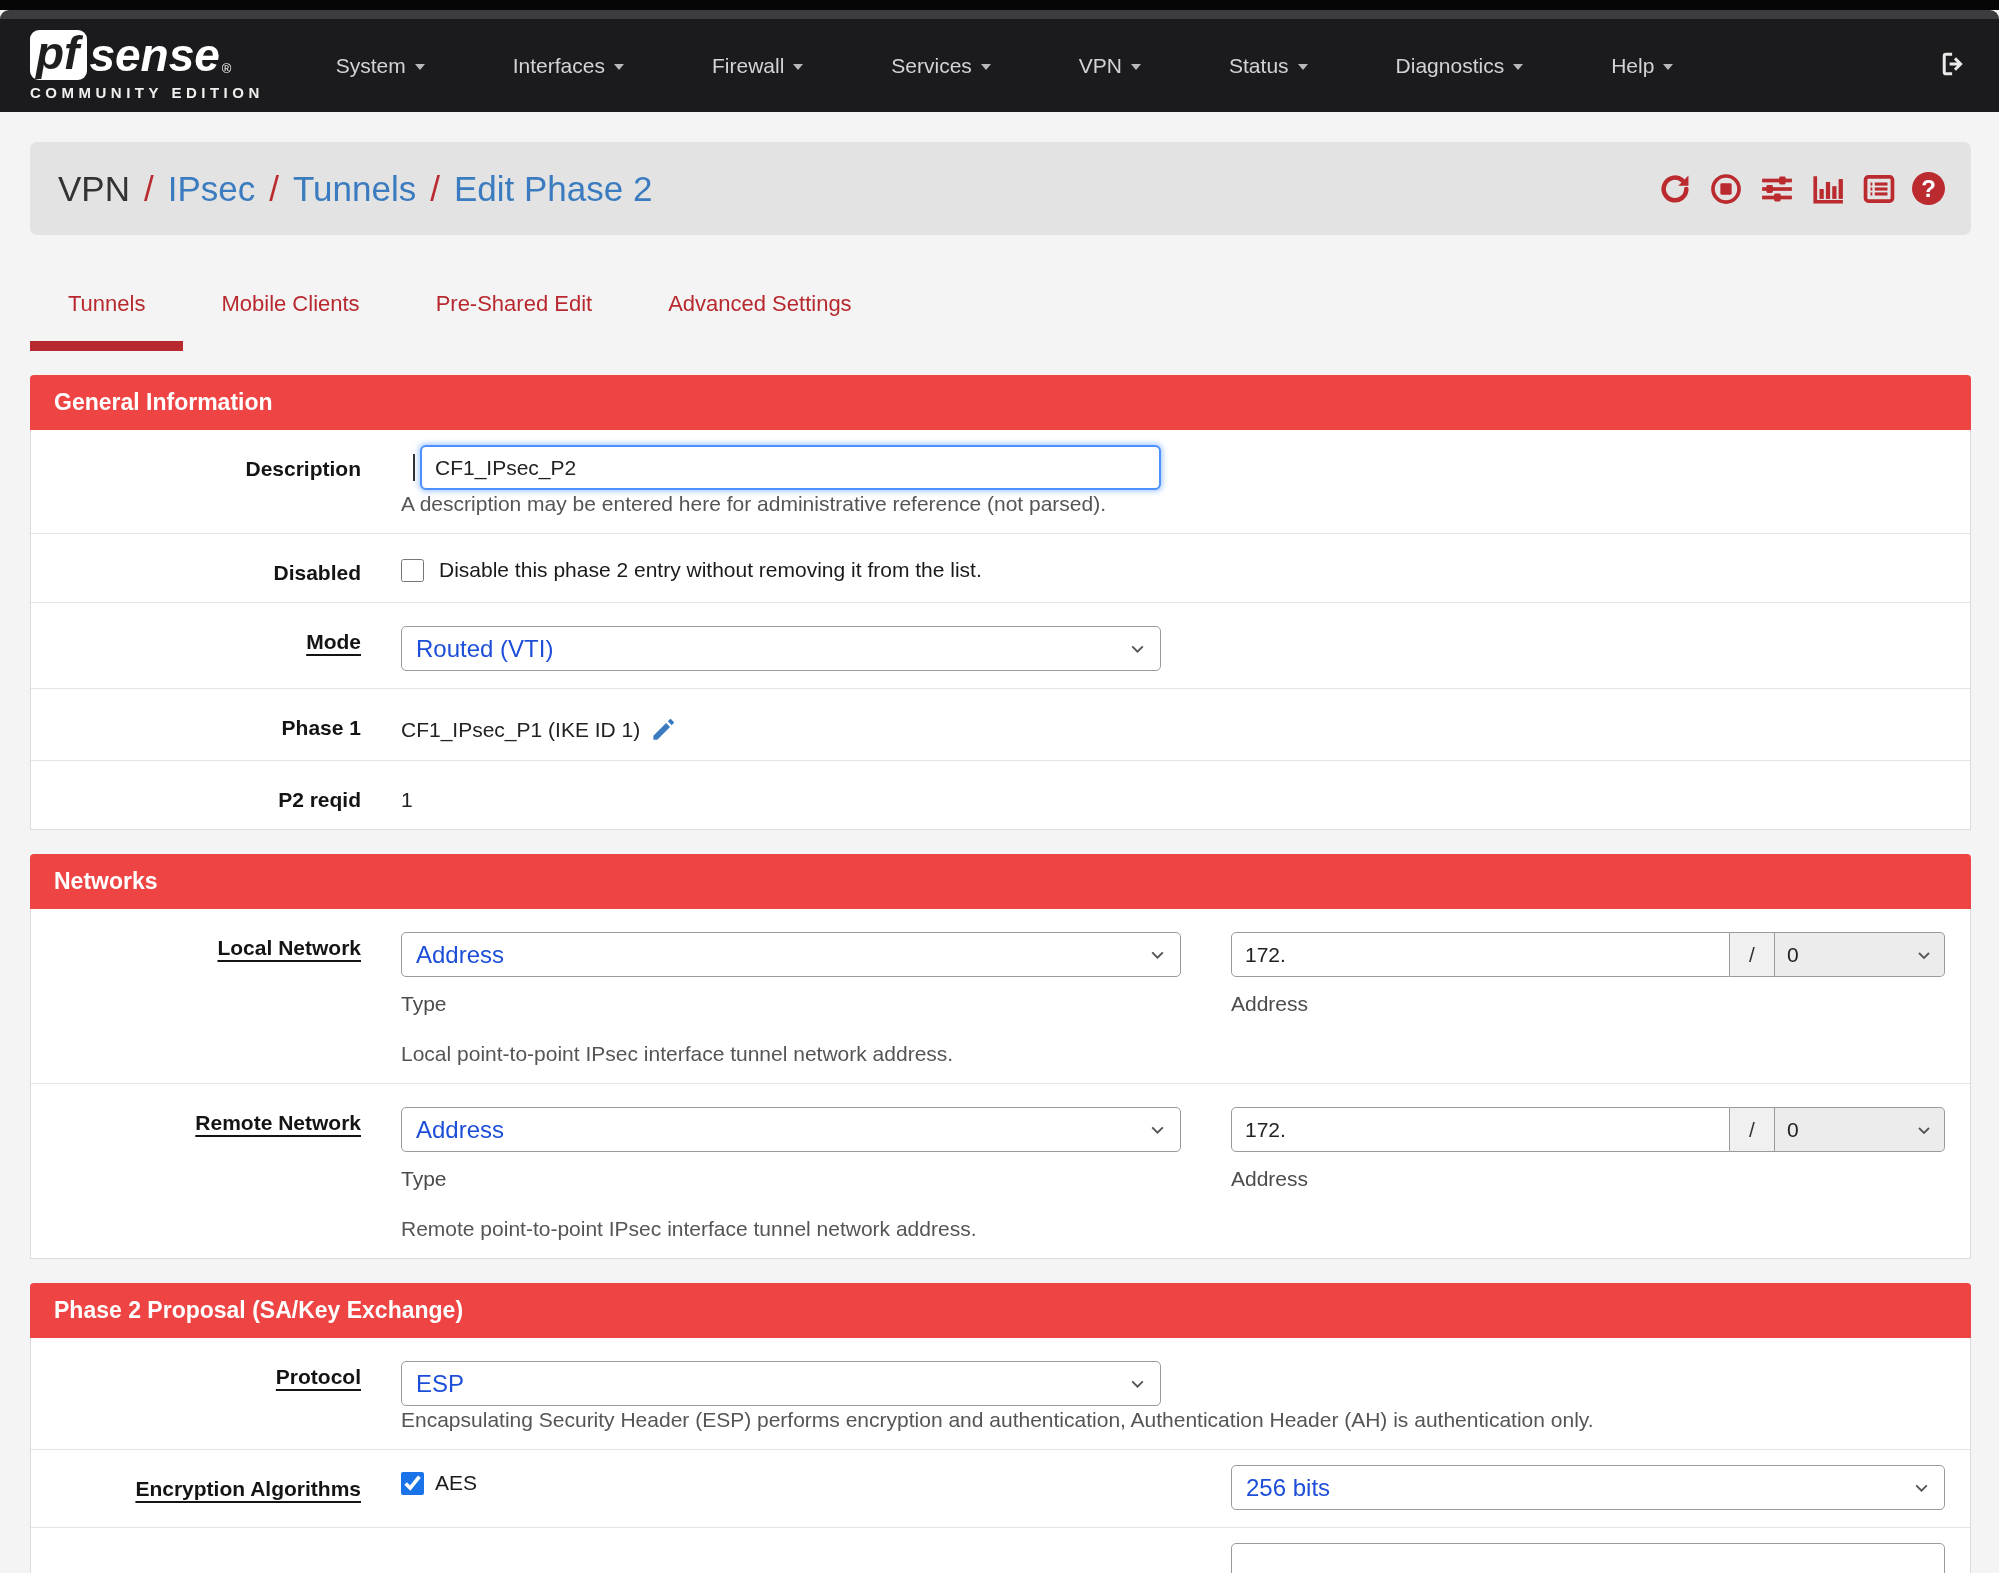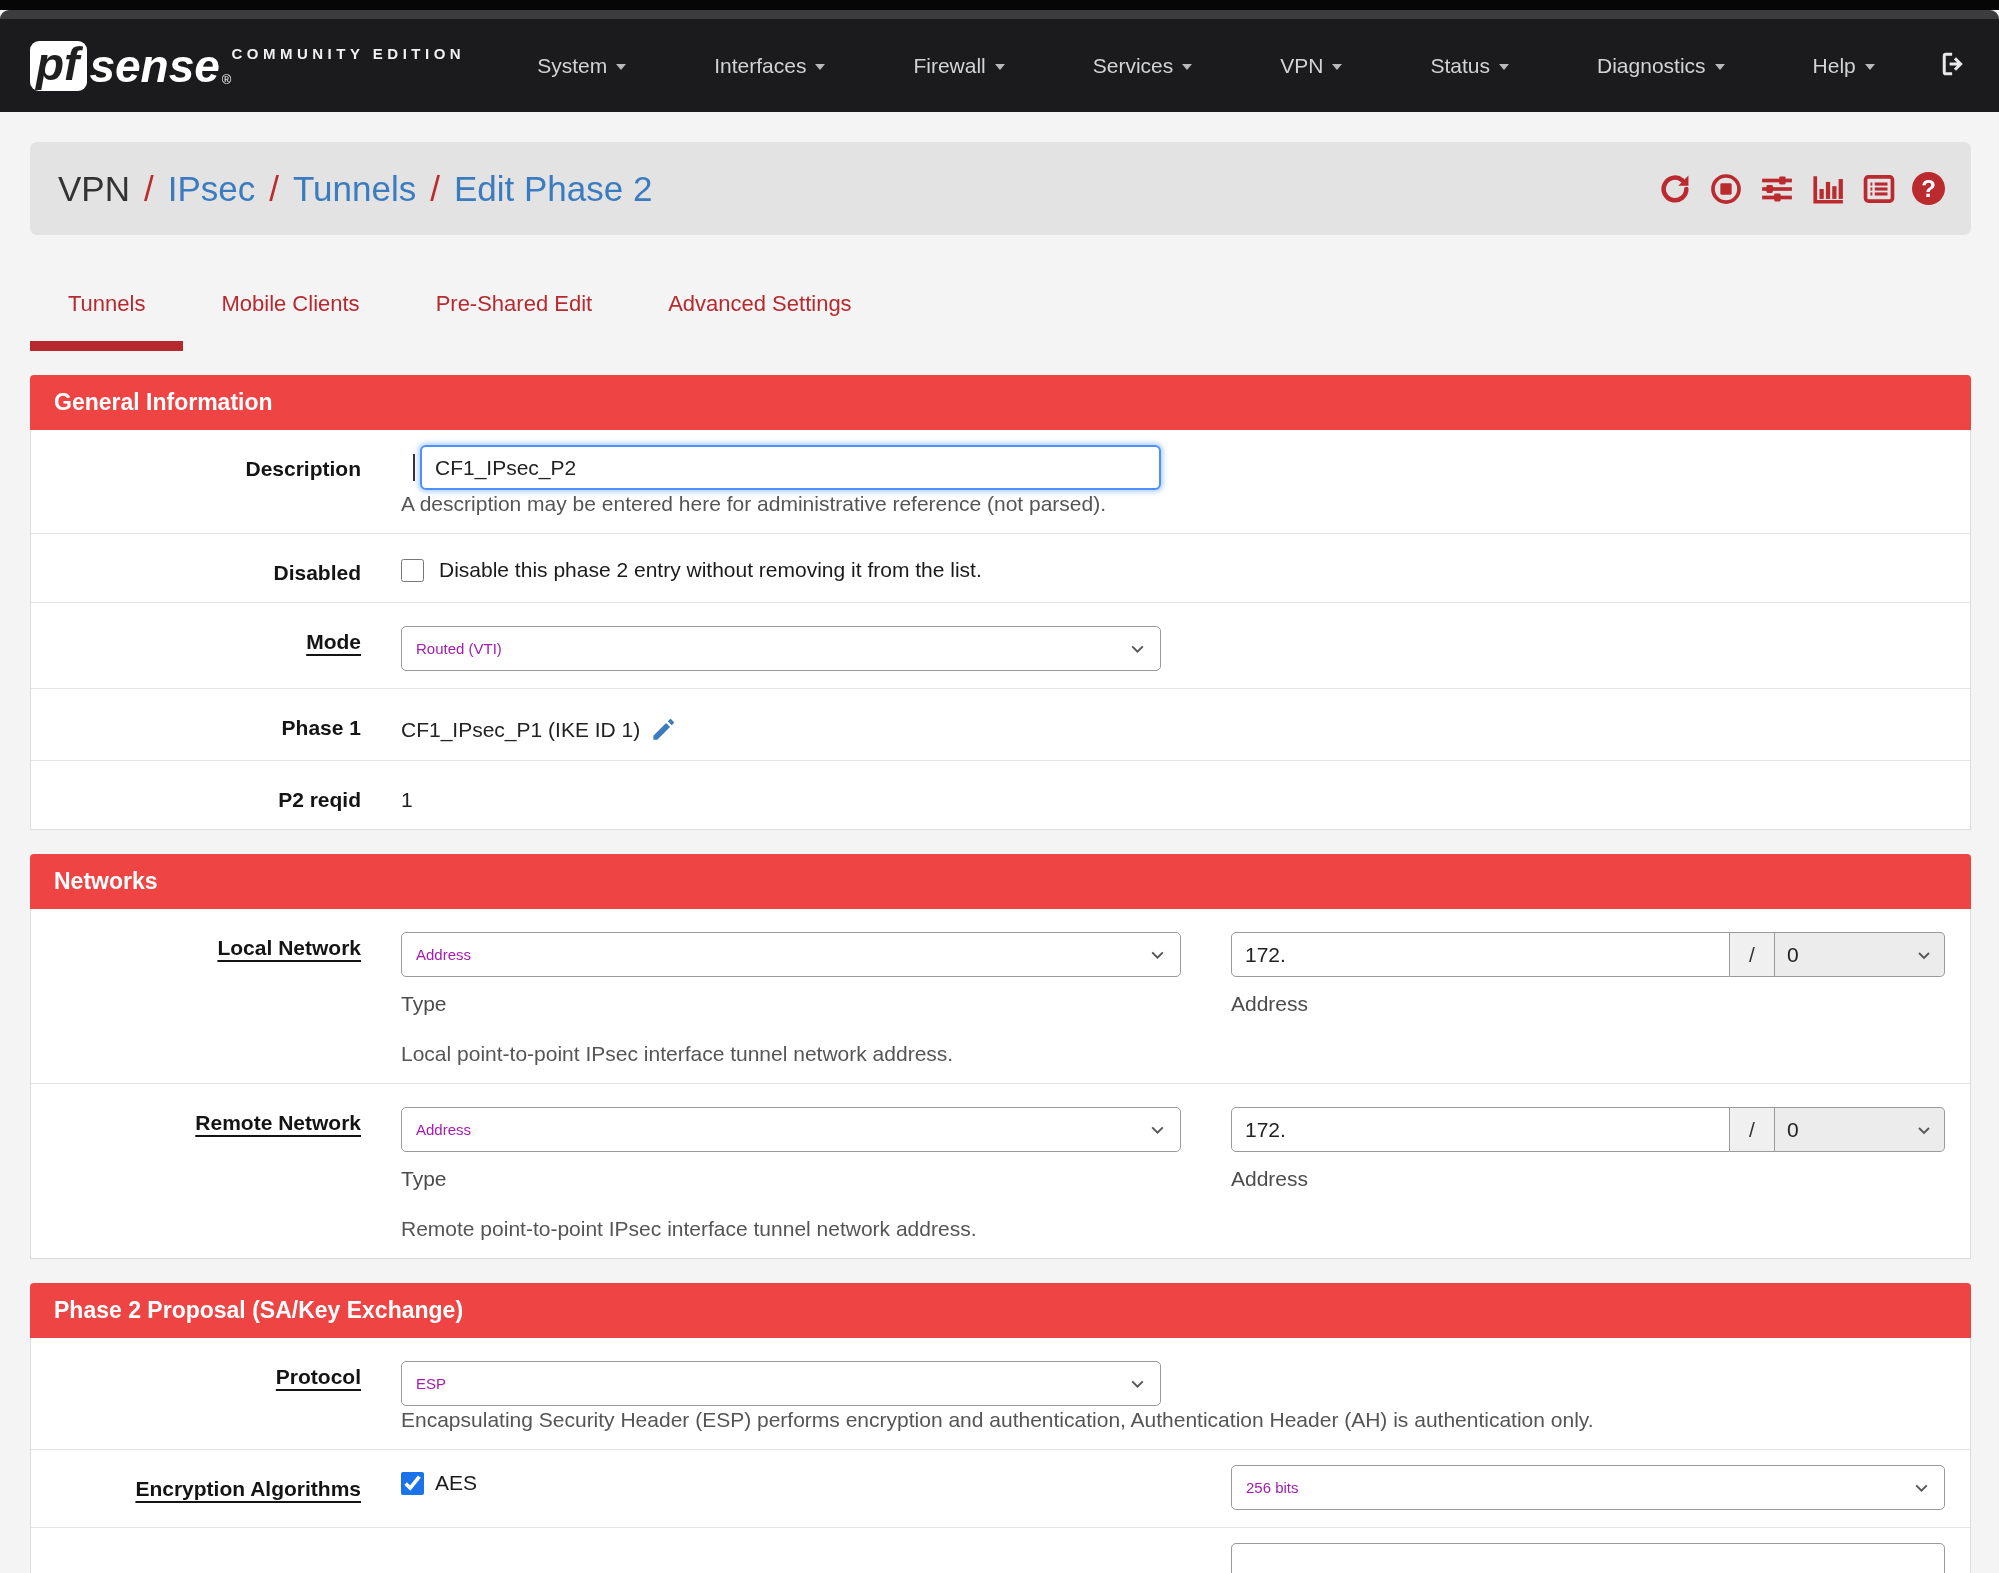--- a/index.html
+++ b/index.html
@@ -5,21 +5,21 @@
   * { margin:0; padding:0; box-sizing:border-box; }
   html,body { width:1999px; height:1573px; overflow:hidden; }
   body { font-family:"Liberation Sans","DejaVu Sans",sans-serif; background:#f4f4f4; }
 
   
   .win-top { height:10px; background:#060606; }
   .win-edge { height:9px; background:#3c3c3e; border-radius:12px 12px 0 0; }
 
   
   .navbar { background:#1b1b1d; height:93px; display:flex; align-items:center; padding:0 30px; }
-  .brand { display:flex; flex-direction:row; }
+  .brand { display:flex; flex-direction:column; }
   .brand-row { display:flex; align-items:center; }
   .pfbox { background:#ffffff; border-radius:9px; padding:0px 8px 4px 6px; font-style:italic; font-weight:bold; font-size:46px; color:#1f1f1f; line-height:1.0; }
   .sensetxt { color:#ffffff; font-style:italic; font-weight:bold; font-size:46px; line-height:1.0; margin-left:2px; }
   .regmark { color:#ffffff; font-size:13px; align-self:flex-end; margin:0 0 4px 2px; }
   .tagline { color:#f0f0f0; font-weight:bold; font-size:15px; letter-spacing:4.5px; margin-top:4px; }
   .nav-menu { display:flex; gap:88px; margin-left:72px; }
   .nav-item { display:flex; align-items:center; gap:9px; color:#d2d3d4; font-size:21px; cursor:pointer; }
   .nav-caret { width:0; height:0; border-left:5px solid transparent; border-right:5px solid transparent; border-top:6px solid #b8b9ba; margin-top:3px; }
   .nav-right { margin-left:auto; display:flex; align-items:center; }
   .nav-right svg { width:30px; height:30px; }
@@ -53,21 +53,21 @@
   .frow-content { flex:1; padding-left:40px; padding-right:25px; }
   .two-col { display:flex; gap:50px; }
   .col-left { width:780px; flex:none; }
   .col-right { flex:1; }
 
   
   .text-input { height:45px; width:100%; border:1px solid #9a9a9a; border-radius:5px; font-size:21px; color:#222; padding:0 13px; font-family:inherit; background:#fff; }
   .focus-input { border:2px solid #4d90fe; box-shadow:0 0 5px 2px rgba(80,150,255,.45); border-radius:6px; }
   .inputwrap { position:relative; width:760px;padding-left:19px; }
   .caretbar { position:absolute; left:12px; top:9px; width:2px; height:27px; background:#333; }
-  .selectbox { height:45px; border:1px solid #9a9a9a; border-radius:5px; background:#fff; display:flex; align-items:center; justify-content:space-between; padding:16px 14px; font-size:15px; color:#a21caf; cursor:pointer; }
+  .selectbox { height:45px; border:1px solid #9a9a9a; border-radius:5px; background:#fff; display:flex; align-items:center; justify-content:space-between; padding:16px 14px; font-size:24px; color:#1d4ed8; cursor:pointer; }
   .selectbox svg { width:17px; height:17px; flex:none; }
   .w760 { width:760px; }
   .wfull { width:100%; }
   .caption { margin-top:15px; font-size:21px; color:#4c4c4c; }
   .help { margin-top:26px; font-size:21px; color:#555555; }
   .help-tight { margin-top:2px; font-size:21px; color:#555555; }
 
   .input-group { display:flex; width:100%; }
   .ig-input { flex:1; height:45px; border:1px solid #9a9a9a; border-radius:5px 0 0 5px; font-size:21px; color:#222; padding:0 13px; font-family:inherit; background:#fff; min-width:0; }
   .ig-addon { width:45px; flex:none; background:#f0f0f0; border:1px solid #9a9a9a; border-left:none; display:flex; align-items:center; justify-content:center; font-size:21px; color:#333; }

